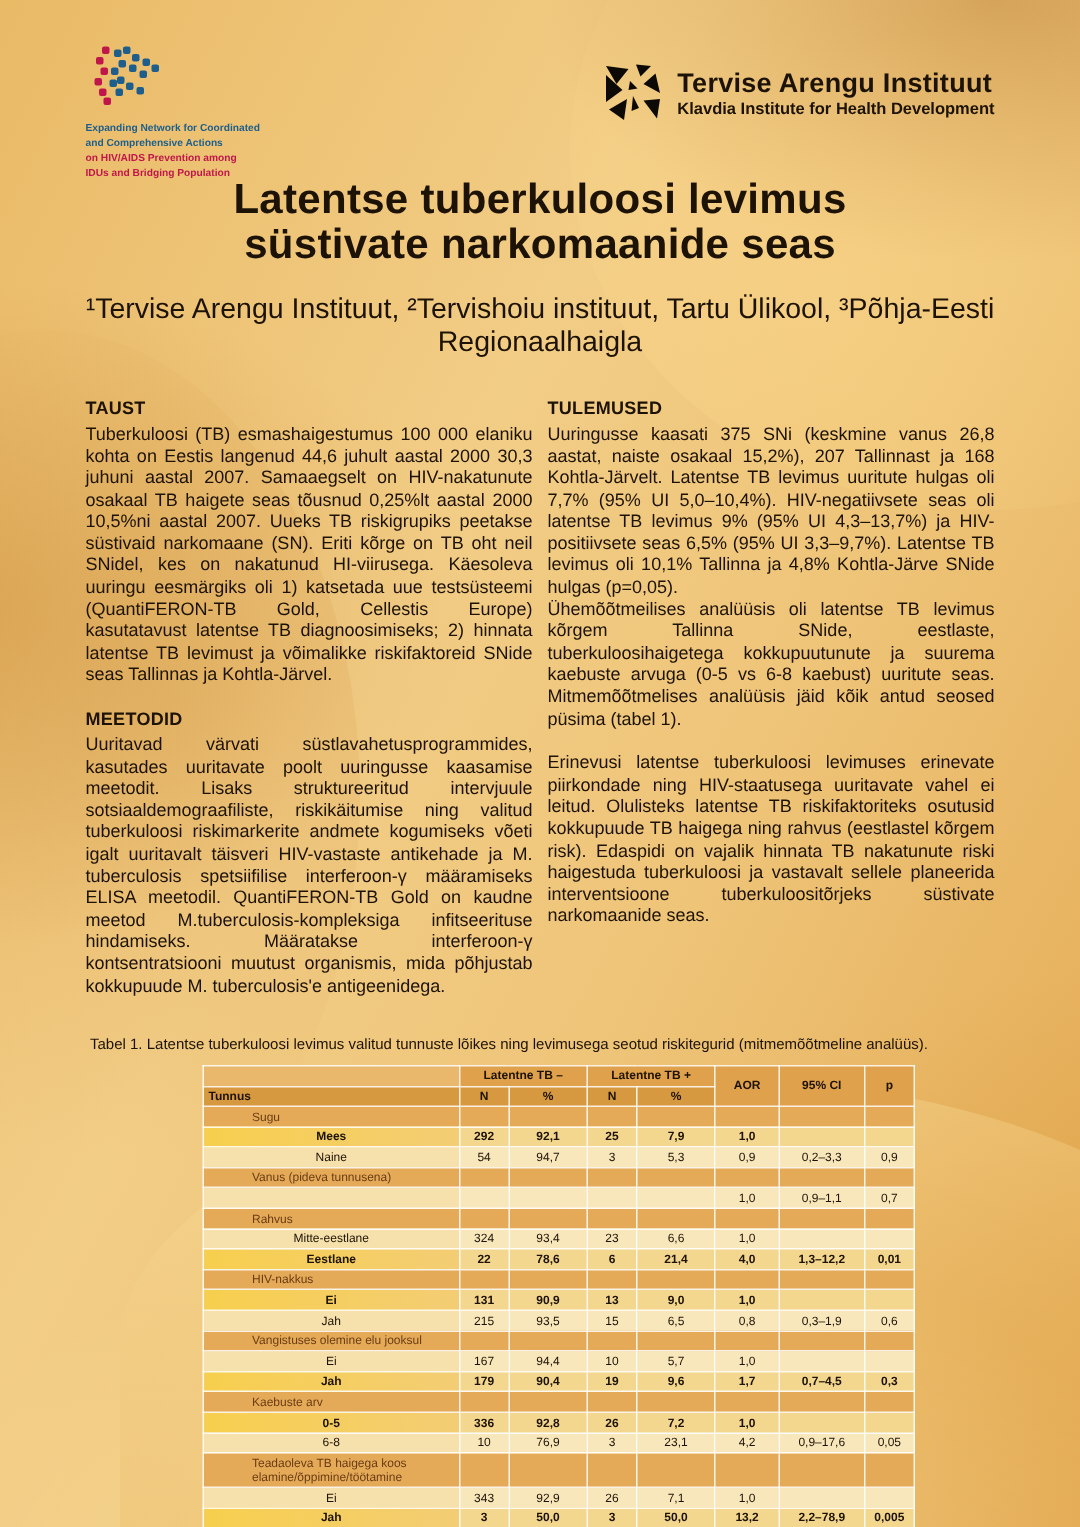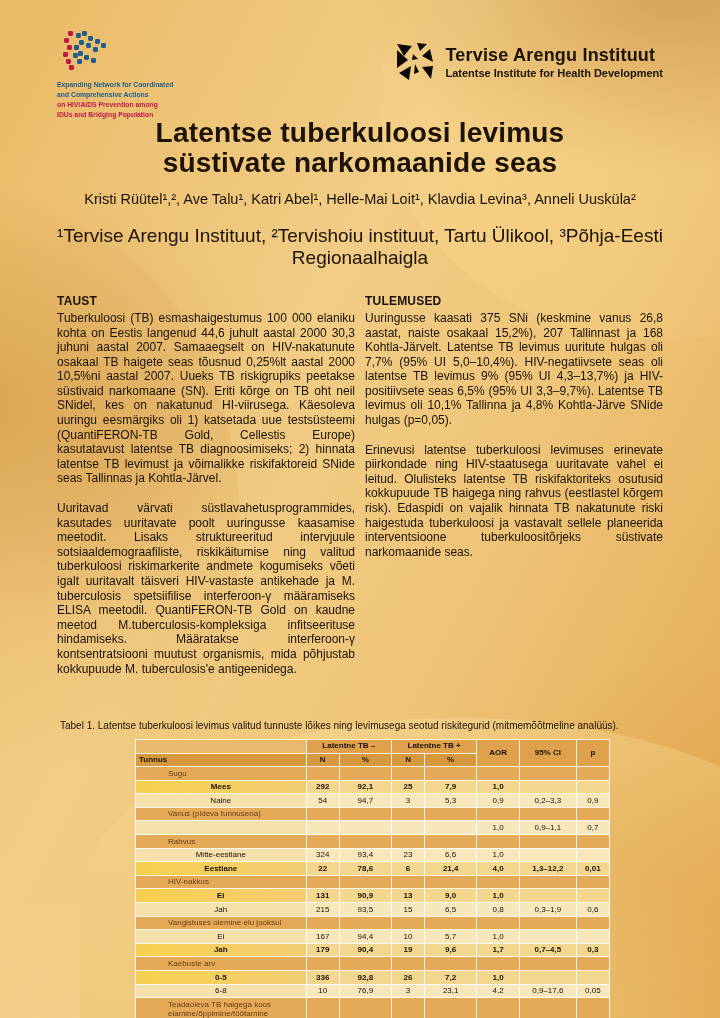--- a/index.html
+++ b/index.html
@@ -122,47 +122,48 @@
           <polygon points="35,7 38,20 27,14"></polygon>
           <polygon points="2,8 13,18 2,26"></polygon>
           <polygon points="38,24 36,37 27,25"></polygon>
           <polygon points="4,31 16,24 14,38"></polygon>
           <polygon points="20,22 24,30 19,32"></polygon>
           <polygon points="18,12 23,17 17,18"></polygon>
         </g>
       </svg>
       <div>
         <div class="tai-name">Tervise Arengu Instituut</div>
-        <div class="tai-sub">Latentse Institute for Health Development</div>
+        <div class="tai-sub">Klavdia Institute for Health Development</div>
       </div>
     </div>
   </div>
 
   <h1 class="title">
     <div>Latentse tuberkuloosi levimus</div>
     <div>süstivate narkomaanide seas</div>
   </h1>
 
-  <div class="authors">Kristi Rüütel¹,², Ave Talu¹, Katri Abel¹, Helle-Mai Loit¹, Klavdia Levina³, Anneli Uusküla²</div>
   <div class="affils">¹Tervise Arengu Instituut, ²Tervishoiu instituut, Tartu Ülikool, ³Põhja-Eesti Regionaalhaigla</div>
 
   <div class="columns">
     <div class="col">
       <section>
         <div class="sec-h">TAUST</div>
         <p class="sec-p">Tuberkuloosi (TB) esmashaigestumus 100 000 elaniku kohta on Eestis langenud 44,6 juhult aastal 2000 30,3 juhuni aastal 2007. Samaaegselt on HIV-nakatunute osakaal TB haigete seas tõusnud 0,25%lt aastal 2000 10,5%ni aastal 2007. Uueks TB riskigrupiks peetakse süstivaid narkomaane (SN). Eriti kõrge on TB oht neil SNidel, kes on nakatunud HI-viirusega. Käesoleva uuringu eesmärgiks oli 1) katsetada uue testsüsteemi (QuantiFERON-TB Gold, Cellestis Europe) kasutatavust latentse TB diagnoosimiseks; 2) hinnata latentse TB levimust ja võimalikke riskifaktoreid SNide seas Tallinnas ja Kohtla-Järvel.</p>
       </section>
       <section>
+        <div class="sec-h">MEETODID</div>
         <p class="sec-p">Uuritavad värvati süstlavahetusprogrammides, kasutades uuritavate poolt uuringusse kaasamise meetodit. Lisaks struktureeritud intervjuule sotsiaaldemograafiliste, riskikäitumise ning valitud tuberkuloosi riskimarkerite andmete kogumiseks võeti igalt uuritavalt täisveri HIV-vastaste antikehade ja M. tuberculosis spetsiifilise interferoon-γ määramiseks ELISA meetodil. QuantiFERON-TB Gold on kaudne meetod M.tuberculosis-kompleksiga infitseerituse hindamiseks. Määratakse interferoon-γ kontsentratsiooni muutust organismis, mida põhjustab kokkupuude M. tuberculosis'e antigeenidega.</p>
       </section>
     </div>
     <div class="col">
       <section>
         <div class="sec-h">TULEMUSED</div>
         <p class="sec-p">Uuringusse kaasati 375 SNi (keskmine vanus 26,8 aastat, naiste osakaal 15,2%),  207 Tallinnast ja 168 Kohtla-Järvelt. Latentse TB levimus uuritute hulgas oli 7,7% (95% UI 5,0–10,4%). HIV-negatiivsete seas oli latentse TB levimus 9% (95% UI 4,3–13,7%) ja HIV-positiivsete seas 6,5% (95% UI 3,3–9,7%). Latentse TB levimus oli 10,1% Tallinna ja 4,8% Kohtla-Järve SNide hulgas (p=0,05).</p>
+        <p class="sec-p">Ühemõõtmeilises analüüsis oli latentse TB levimus kõrgem Tallinna SNide, eestlaste, tuberkuloosihaigetega kokkupuutunute ja suurema kaebuste arvuga (0-5 vs 6-8 kaebust) uuritute seas. Mitmemõõtmelises analüüsis jäid kõik antud seosed püsima (tabel 1).</p>
       </section>
       <section>
         <p class="sec-p">Erinevusi latentse tuberkuloosi levimuses erinevate piirkondade ning HIV-staatusega uuritavate vahel ei leitud. Olulisteks latentse TB riskifaktoriteks osutusid kokkupuude TB haigega ning rahvus (eestlastel kõrgem risk). Edaspidi on vajalik hinnata TB nakatunute riski haigestuda tuberkuloosi ja vastavalt sellele planeerida interventsioone tuberkuloositõrjeks süstivate narkomaanide seas.</p>
       </section>
     </div>
   </div>
 
   <div class="tbl-caption">Tabel 1. Latentse tuberkuloosi levimus valitud tunnuste lõikes ning levimusega seotud riskitegurid (mitmemõõtmeline analüüs).</div>
 
   <div class="tbl-wrap">

